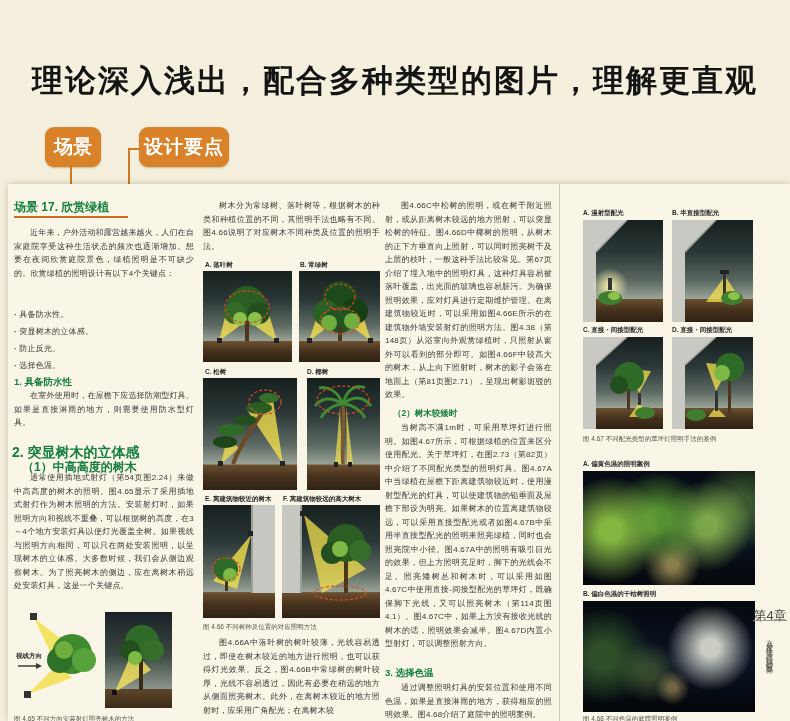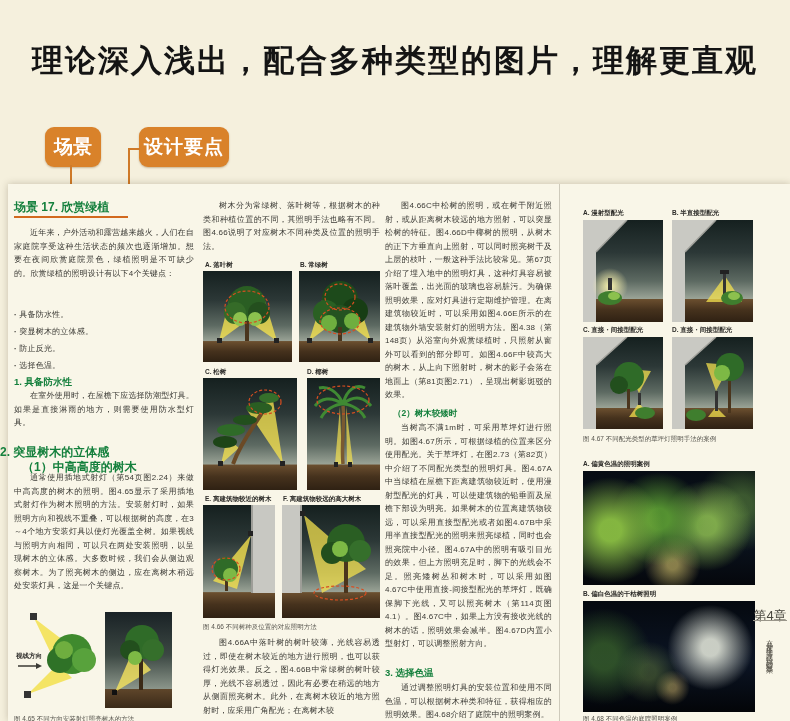--- a/index.html
+++ b/index.html
@@ -1,20 +1,20 @@
 <!DOCTYPE html>
 <html><head>
 <meta charset="utf-8">
 <style>
   html,body{margin:0;padding:0;background:#f3eeda;}
   .canvas{position:relative;width:790px;height:721px;overflow:hidden;
     background:#f5f0dd;font-family:"Liberation Sans",sans-serif;}
   .abs{position:absolute;}
   
-  .promo-title{left:0;top:40px;width:790px;text-align:center;font-size:31px;
+  .promo-title{left:0;top:60px;width:790px;text-align:center;font-size:31px;
     font-weight:bold;color:#141414;letter-spacing:2px;}
   .badge{background:#d9822a;color:#fff;font-weight:bold;border-radius:9px;
     display:flex;align-items:center;justify-content:center;box-shadow:0 1px 2px rgba(120,70,10,.35);}
   .badge-scene{left:45px;top:127px;width:56px;height:40px;font-size:19px;}
   .badge-design{left:139px;top:127px;width:90px;height:40px;font-size:19px;letter-spacing:1px;}
   .oline{background:#cf7a28;}
   
   .page{left:8px;top:184px;width:782px;height:537px;background:#f9f6e8;
     box-shadow:0 0 7px rgba(60,45,20,.25);}
   .gutter{left:559px;top:184px;width:1px;height:537px;background:rgba(80,70,50,.25);}
@@ -73,21 +73,21 @@
   <div class="abs" style="left:14px;top:216px;width:114px;height:2px;background:#d2691e;"></div>
   <div class="col para" style="left:14px;top:226px;width:180px;height:80px;">近年来，户外活动和露营越来越火，人们在自家庭院享受这种生活状态的频次也逐渐增加。想要在夜间欣赏庭院景色，绿植照明是不可缺少的。欣赏绿植的照明设计有以下4个关键点：</div>
   <div class="col" style="left:14px;top:306px;width:180px;height:70px;">
     <div class="bullet">具备防水性。</div>
     <div class="bullet">突显树木的立体感。</div>
     <div class="bullet">防止反光。</div>
     <div class="bullet">选择色温。</div>
   </div>
   <div class="hd" style="left:14px;top:376px;font-size:9.5px;">1. 具备防水性</div>
   <div class="col para" style="left:14px;top:389px;width:180px;height:45px;">在室外使用时，在屋檐下应选择防潮型灯具。如果是直接淋雨的地方，则需要使用防水型灯具。</div>
-  <div class="hd" style="left:0;top:444px;font-size:12px;">2. 突显树木的立体感</div>
+  <div class="hd" style="left:12px;top:444px;font-size:14px;">2. 突显树木的立体感</div>
   <div class="hd" style="left:22px;top:459px;font-size:12px;">（1）中高高度的树木</div>
   <div class="col para" style="left:14px;top:471px;width:180px;height:124px;">通常使用插地式射灯（第54页图2.24）来做中高高度的树木的照明。图4.65显示了采用插地式射灯作为树木照明的方法。安装射灯时，如果照明方向和视线不重叠，可以根据树的高度，在3～4个地方安装灯具以使灯光覆盖全树。如果视线与照明方向相同，可以只在两处安装照明，以呈现树木的立体感。大多数时候，我们会从侧边观察树木。为了照亮树木的侧边，应在离树木稍远处安装灯具，这是一个关键点。</div>
 
   <svg class="abs" style="left:14px;top:600px;" width="90" height="105" viewBox="0 0 90 105">
     <polygon points="20,18 54,44 40,60" fill="#f3e04e" opacity=".85"></polygon>
     <polygon points="14,94 44,64 58,78" fill="#f3e04e" opacity=".85"></polygon>
     <circle cx="58" cy="54" r="20" fill="#3f8a2e"></circle>
     <circle cx="46" cy="60" r="13" fill="#2f7227"></circle>
     <circle cx="70" cy="60" r="12" fill="#58a23c"></circle>
     <circle cx="50" cy="50" r="9" fill="#6fae3f"></circle>
@@ -212,21 +212,21 @@
     </svg>
   </div>
 
   <div class="cap" style="left:203px;top:623px;width:177px;">图 4.66 不同树种及位置的对应照明方法</div>
   <div class="col para" style="left:203px;top:636px;width:177px;height:85px;">图4.66A中落叶树的树叶较薄，光线容易透过，即使在树木较近的地方进行照明，也可以获得灯光效果。反之，图4.66B中常绿树的树叶较厚，光线不容易透过，因此有必要在稍远的地方从侧面照亮树木。此外，在离树木较近的地方照射时，应采用广角配光；在离树木较</div>
 
   <div class="col para" style="left:385px;top:199px;width:167px;height:206px;">图4.66C中松树的照明，或在树干附近照射，或从距离树木较远的地方照射，可以突显松树的特征。图4.66D中椰树的照明，从树木的正下方垂直向上照射，可以同时照亮树干及上层的枝叶，一般这种手法比较常见。第67页介绍了埋入地中的照明灯具，这种灯具容易被落叶覆盖，出光面的玻璃也容易脏污。为确保照明效果，应对灯具进行定期维护管理。在离建筑物较近时，可以采用如图4.66E所示的在建筑物外墙安装射灯的照明方法。图4.38（第148页）从浴室向外观赏绿植时，只照射从窗外可以看到的部分即可。如图4.66F中较高大的树木，从上向下照射时，树木的影子会落在地面上（第81页图2.71），呈现出树影斑驳的效果。</div>
   <div class="hd" style="left:393px;top:408px;font-size:8.5px;">（2）树木较矮时</div>
   <div class="col para" style="left:385px;top:421px;width:167px;height:243px;">当树高不满1m时，可采用草坪灯进行照明。如图4.67所示，可根据绿植的位置来区分使用配光。关于草坪灯，在图2.73（第82页）中介绍了不同配光类型的照明灯具。图4.67A中当绿植在屋檐下距离建筑物较近时，使用漫射型配光的灯具，可以使建筑物的铅垂面及屋檐下部设为明亮。如果树木的位置离建筑物较远，可以采用直接型配光或者如图4.67B中采用半直接型配光的照明来照亮绿植，同时也会照亮院中小径。图4.67A中的照明有吸引目光的效果，但上方照明充足时，脚下的光线会不足。照亮矮树丛和树木时，可以采用如图4.67C中使用直接-间接型配光的草坪灯，既确保脚下光线，又可以照亮树木（第114页图4.1）。图4.67C中，如果上方没有接收光线的树木的话，照明效果会减半。图4.67D内置小型射灯，可以调整照射方向。</div>
   <div class="hd" style="left:385px;top:667px;font-size:9.5px;">3. 选择色温</div>
-  <div class="col para" style="left:385px;top:681px;width:167px;height:40px;">通过调整照明灯具的安装位置和使用不同色温，可以根据树木种类和特征，获得相应的照明效果。图4.68介绍了庭院中的照明案例。</div>
+  <div class="col para" style="left:385px;top:681px;width:167px;height:40px;">通过调整照明灯具的安装位置和使用不同色温，如果是直接淋雨的地方，获得相应的照明效果。图4.68介绍了庭院中的照明案例。</div>
 
   <div class="figlabel" style="left:583px;top:209px;">A. 漫射型配光</div>
   <div class="figlabel" style="left:672px;top:209px;">B. 半直接型配光</div>
 
   <div class="sky" style="left:583px;top:220px;width:80px;height:102px;">
     <svg viewBox="0 0 80 102" preserveAspectRatio="none">
       <defs>
           <radialGradient id="gA">
             <stop offset="0%" stop-color="#fdf6b0"></stop>
             <stop offset="100%" stop-color="#fdf6b0" stop-opacity="0"></stop>

